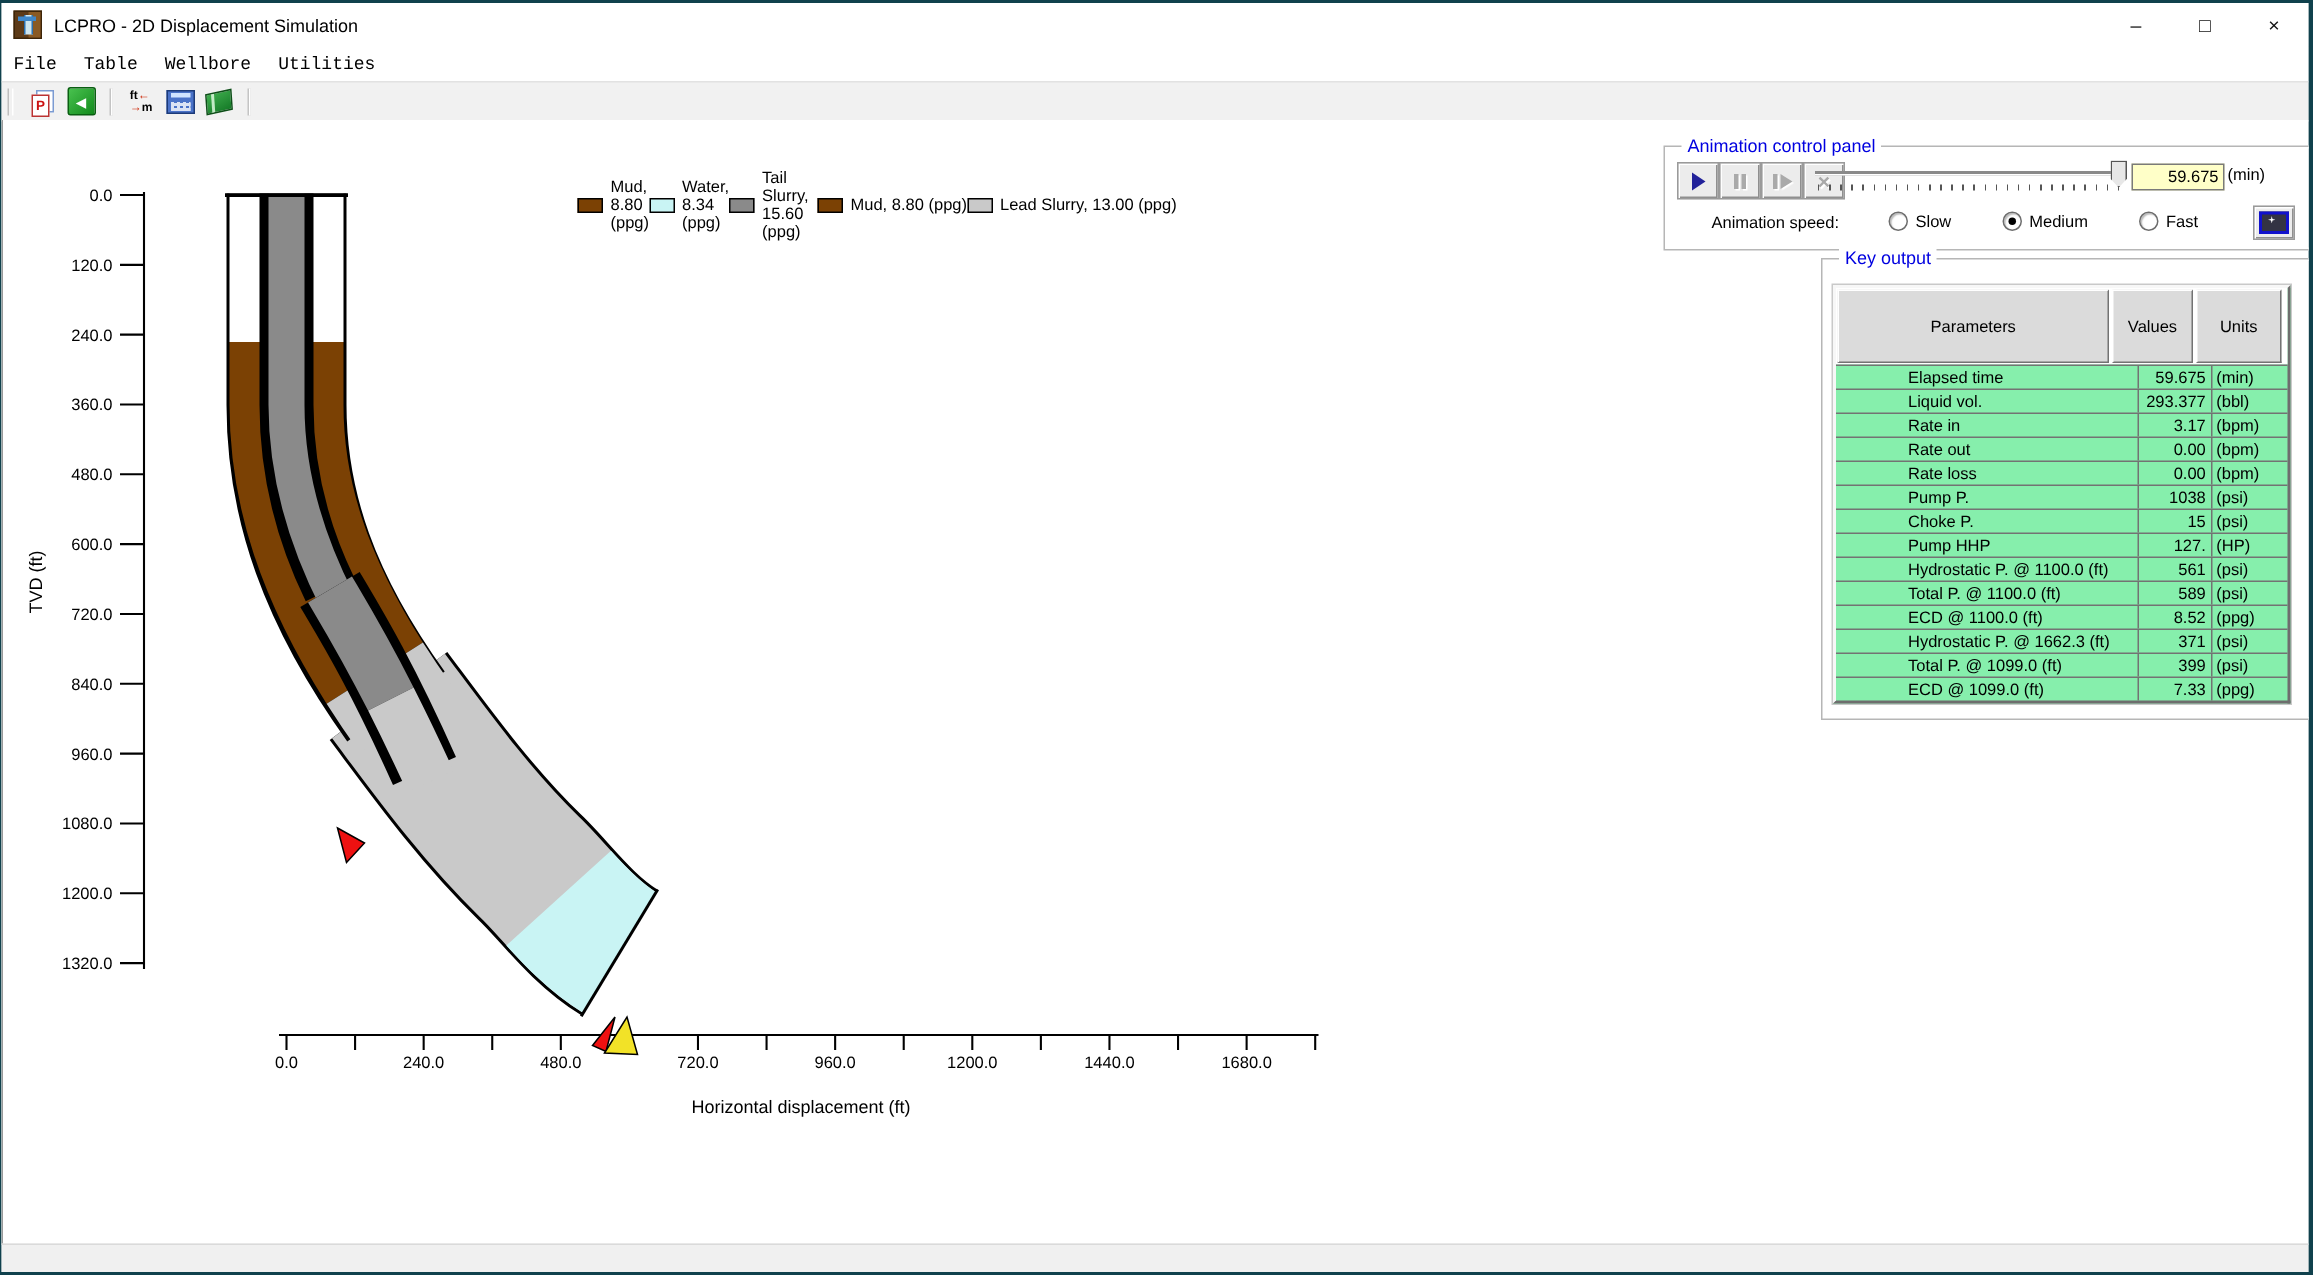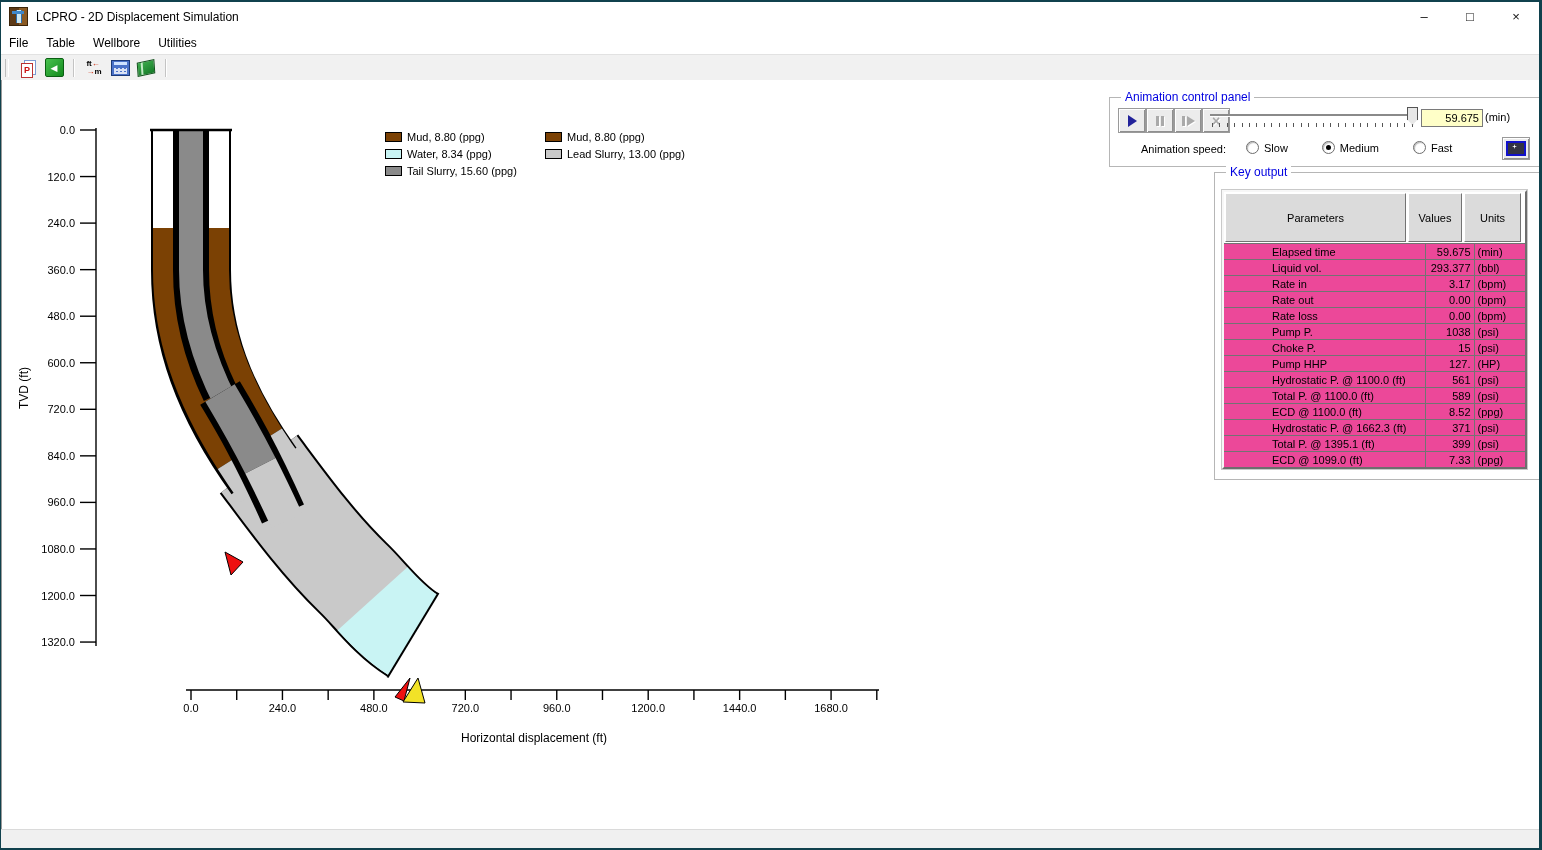--- a/index.html
+++ b/index.html
@@ -11,21 +11,21 @@
   .titlebar{position:absolute;left:0;top:0;right:0;height:29px;background:#fff;display:flex;align-items:center;}
   .appicon{width:17px;height:17px;margin:0 8px 0 8px;position:relative;background:#5d3a17;border:1px solid #3c2408;}
   .appicon .half{position:absolute;right:0;top:0;width:8px;height:100%;background:#8a5a24;}
   .appicon .pipe{position:absolute;left:6px;top:2px;width:4px;height:13px;background:#cfe6ef;border-left:1px solid #2a6fb0;border-right:1px solid #2a6fb0;}
   .appicon .cross{position:absolute;left:2px;top:3px;width:12px;height:3px;background:#3f87c9;}
   .title-text{font-size:12px;color:#000;}
   .winbtns{margin-left:auto;display:flex;height:100%;}
   .winbtn{width:46px;height:100%;display:flex;align-items:center;justify-content:center;font-size:13px;color:#111;}
 
   
-  .menubar{position:absolute;left:0;top:29px;right:0;height:23px;background:#fff;display:flex;align-items:center;font-size:12px;}
+  .menubar{position:absolute;left:0;top:29px;right:0;height:23px;background:#fff;display:flex;align-items:center;font-size:12px;font-family:Liberation Mono, monospace;}
   .menuitem{padding:3px 9px;color:#000;}
   .menuitem:first-child{margin-left:0px;padding-left:8px;}
 
   
   .toolbar{position:absolute;left:0;top:52px;right:0;height:25px;background:#f1f1f1;
            border-top:1px solid #e2e2e2;border-bottom:1px solid #cfcfcf;display:flex;align-items:center;}
   .tgrip{width:2px;height:18px;border-left:1px solid #bdbdbd;border-right:1px solid #fff;margin:0 6px 0 4px;}
   .tsep{width:1px;height:18px;background:#c4c4c4;border-right:1px solid #fff;margin:0 6px;}
   .tbtn{width:22px;height:20px;margin:0 2px;position:relative;display:flex;align-items:center;justify-content:center;}
   
@@ -51,21 +51,21 @@
   .ic-book .fold{position:absolute;left:3px;top:0;bottom:0;width:2px;background:#e8ffe8;opacity:.8;}
 
   
   .client{position:absolute;left:0;top:78px;right:0;bottom:18px;background:#fff;border-left:1px solid #9a9a9a;}
   .bottomstrip{position:absolute;left:0;bottom:0;right:0;height:18px;background:#f0f0f0;border-top:1px solid #dadada;}
 
   svg text{font-family:"Liberation Sans", sans-serif;}
 
   
   .legend{position:absolute;left:384px;top:126px;display:flex;font-size:11px;color:#000;}
-  .legcol{display:flex;flex-direction:column;}
+  .legcol{display:flex;flex-direction:row;}
   .legcol.c0{width:160px;}
   .legitem{display:flex;align-items:center;height:17px;}
   .legswatch{width:15px;height:8px;border:1px solid #000;margin-right:5px;flex:0 0 auto;}
 
   
   .groupbox{position:absolute;border:1px solid #b6b6b6;box-shadow:inset 0 0 0 1px #ffffff;background:#fff;padding-left:29px;}
   .gb-title{position:absolute;top:-8px;left:11px;background:#fff;padding:0 4px;font-size:12px;color:#0000e0;}
 
   
   .anim{left:1108px;top:95px;width:421px;height:68px;}
@@ -77,32 +77,32 @@
   .xglyph{font-size:14px;font-weight:bold;color:#a8a8a8;text-shadow:1px 1px 0 #fff;line-height:10px;}
   .slider-track{position:absolute;left:100px;top:16px;width:205px;height:2px;background:#8a8a8a;border-bottom:1px solid #fff;}
   .slider-ticks{position:absolute;left:102px;top:25px;width:203px;height:4px;
         background:repeating-linear-gradient(90deg,#555 0 1px,transparent 1px 7.4px);}
   .slider-thumb{position:absolute;left:297px;top:9px;width:9px;height:16px;background:#e7e7e7;
         border:1px solid #555;clip-path:polygon(0 0,100% 0,100% 68%,50% 100%,0 68%);}
   .valuebox{position:absolute;left:311px;top:11px;width:57px;height:16px;background:#ffffc8;
         border:1px solid #7a7a7a;font-size:11px;text-align:right;padding-right:3px;line-height:16px;color:#000;}
   .minlabel{position:absolute;left:375px;top:13px;font-size:11px;color:#000;}
   .speedlabel{position:absolute;left:7px;top:45px;font-size:11px;color:#000;margin-left:24px;}
-  .radios{position:absolute;left:136px;top:43px;display:flex;}
+  .radios{position:absolute;left:149px;top:43px;display:flex;}
   .radio-opt{display:flex;align-items:center;margin-right:34px;font-size:11px;color:#000;}
   .radio-circ{width:11px;height:11px;border-radius:50%;background:#fff;border:1px solid #6d6d6d;
         box-shadow:inset 1px 1px 1px #bbb;margin-right:5px;position:relative;}
   .radio-circ .dot{position:absolute;left:3px;top:3px;width:5px;height:5px;border-radius:50%;background:#000;}
   .moviebtn{position:absolute;left:392px;top:39px;width:26px;height:21px;}
   .ic-movie{width:16px;height:11px;border:2px solid #1111cc;background:#334;position:relative;}
   .ic-movie .spark{position:absolute;left:4px;top:1px;width:5px;height:5px;background:#fff;clip-path:polygon(50% 0,60% 40%,100% 50%,60% 60%,50% 100%,40% 60%,0 50%,40% 40%);}
 
   
   .keyout{left:1213px;top:170px;width:315px;height:306px;}
-  .ko-table{position:absolute;left:7px;top:17px;width:301px;background:#ec4899;
+  .ko-table{position:absolute;left:7px;top:17px;width:301px;background:#86efac;
         border:2px solid;border-color:#f7f7f7 #6e6e6e #6e6e6e #f7f7f7;box-shadow:0 0 0 1px #c9c9c9;}
   .ko-head{display:flex;height:51px;background:#fff;}
   .ko-hcell{background:#dbdbdb;border:1px solid;border-color:#fff #737373 #737373 #fff;margin:1px;
         display:flex;align-items:center;justify-content:center;font-size:11px;color:#000;}
   .ko-hcell.c0{width:179px;}.ko-hcell.c1{width:52px;}.ko-hcell.c2{width:55px;}
   .ko-row{display:flex;height:15px;border-top:1px solid #737373;font-size:11px;color:#000;}
   .ko-c{display:flex;align-items:center;overflow:hidden;white-space:nowrap;}
   .ko-c.c0{width:181px;padding-left:4px;border-right:1px solid #737373;margin-left:44px;}
   .ko-c.c1{width:52px;justify-content:flex-end;padding-right:3px;border-right:1px solid #737373;}
   .ko-c.c2{width:56px;padding-left:3px;}
@@ -383,21 +383,21 @@
             <div class="ko-c c0">ECD @ 1100.0 (ft)</div>
             <div class="ko-c c1">8.52</div>
             <div class="ko-c c2">(ppg)</div>
           </div>
           <div class="ko-row">
             <div class="ko-c c0">Hydrostatic P. @ 1662.3 (ft)</div>
             <div class="ko-c c1">371</div>
             <div class="ko-c c2">(psi)</div>
           </div>
           <div class="ko-row">
-            <div class="ko-c c0">Total P. @ 1395.1 (ft)</div>
+            <div class="ko-c c0">Total P. @ 1099.0 (ft)</div>
             <div class="ko-c c1">399</div>
             <div class="ko-c c2">(psi)</div>
           </div>
           <div class="ko-row">
             <div class="ko-c c0">ECD @ 1099.0 (ft)</div>
             <div class="ko-c c1">7.33</div>
             <div class="ko-c c2">(ppg)</div>
           </div>
         </div>
     </div>

